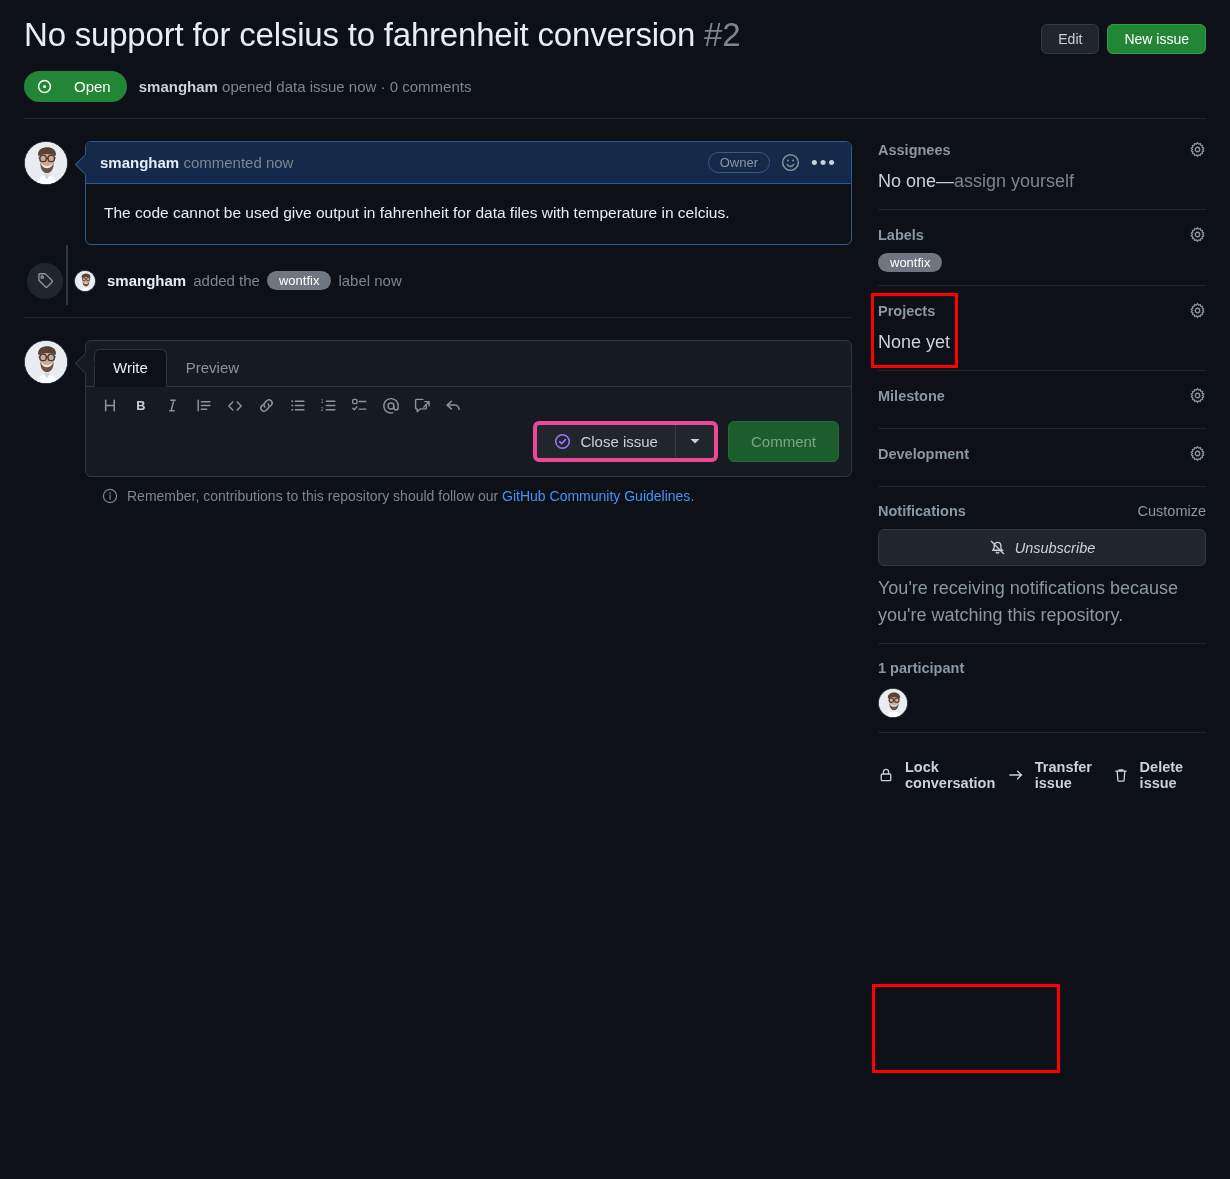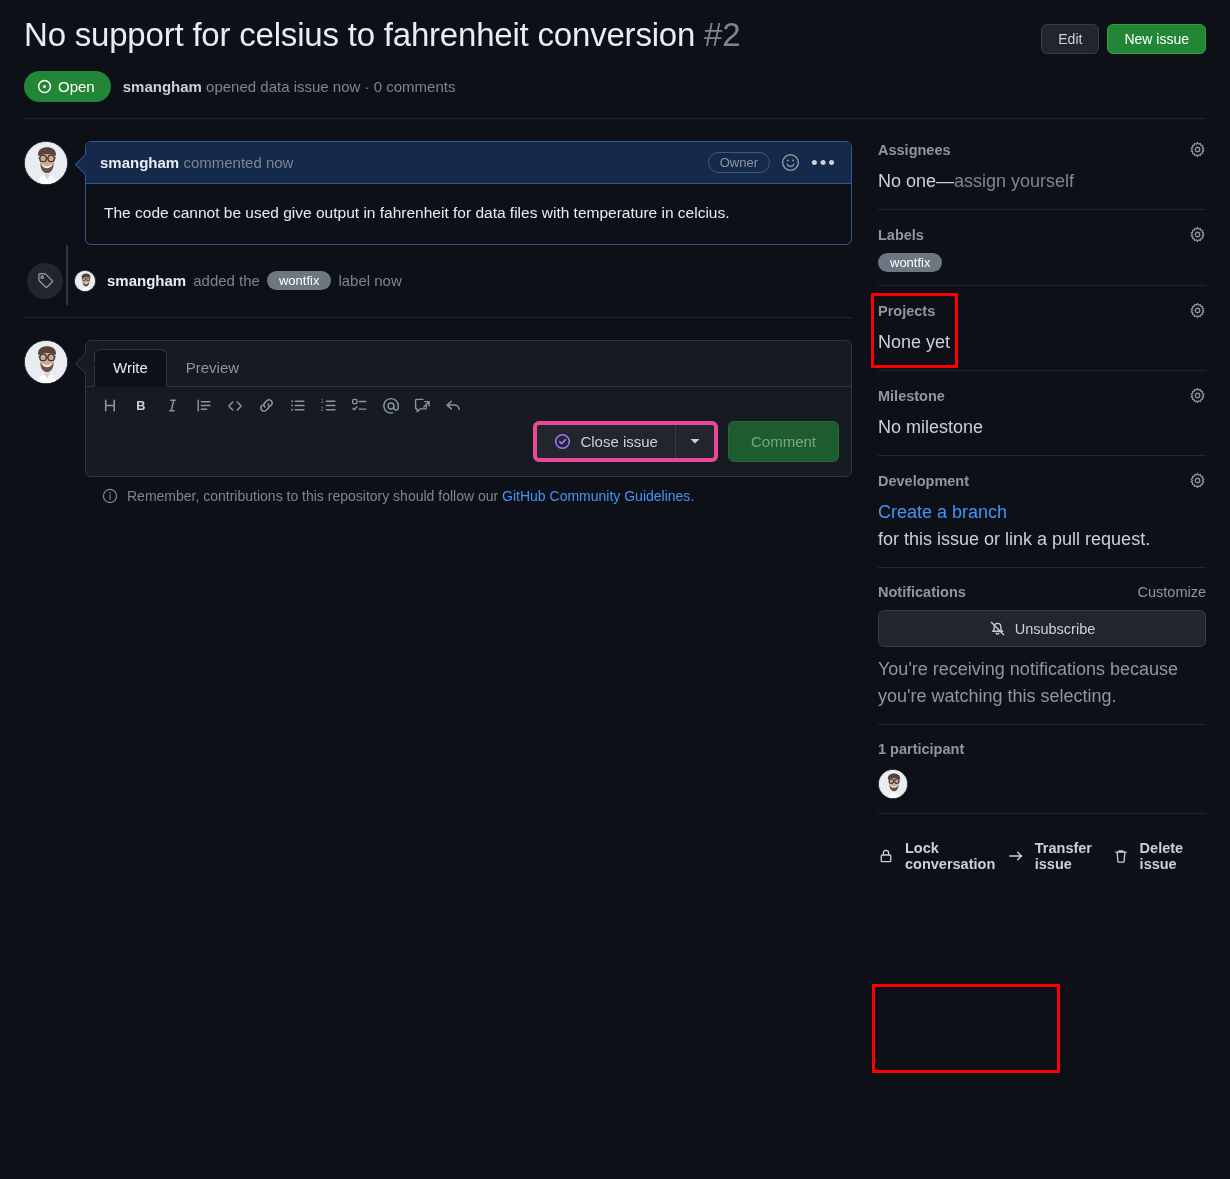--- a/index.html
+++ b/index.html
@@ -28,21 +28,21 @@
     font-size: 14px; border-radius: 6px; padding: 6px 16px;
     cursor: pointer; white-space: nowrap;
   }
   .btn-edit {
     background: #21262d; color: #c9d1d9; border: 1px solid #363b42;
   }
   .btn-new { background: #238636; color: #ffffff; border: 1px solid #2ea043; font-weight: 500; }
 
   .meta-row { display: flex; align-items: center; gap: 12px; margin-top: 16px; }
   .state-badge {
-    display: inline-flex; align-items: center; gap: 6px;
+    display: inline-flex; align-items: center; gap: 22px;
     background: #238636; color: #fff; border-radius: 2em;
     padding: 7px 16px 7px 13px; font-size: 15px; font-weight: 500;
   }
   .meta-text { font-size: 15px; color: #7d8590; }
   .meta-text b { color: #c9d1d9; font-weight: 600; }
   .hdr-divider { border: 0; border-top: 1px solid #21262d; margin: 16px 24px 0 24px; }
 
   
   .body-grid { display: flex; padding: 22px 24px 0 24px; gap: 26px; justify-content: space-between; }
   .col-main { width: 828px; flex: 0 0 828px; }
@@ -171,21 +171,21 @@
   }
   .side-head .gear { color: #8b949e; cursor: pointer; display: inline-flex; }
   .side-val { font-size: 18px; color: #c9d1d9; line-height: 1.5; }
   .side-val a { color: #4493f8; text-decoration: none; }
   .side-link { color: #4493f8; text-decoration: none; }
   .customize { font-size: 14.5px; color: #8b97a4; font-weight: 400; cursor: pointer; }
   .unsub-btn {
     width: 100%; background: #21262d; border: 1px solid #363b42; border-radius: 6px;
     padding: 9px 0; font-size: 14.5px; color: #c9d1d9; cursor: pointer;
     display: flex; align-items: center; justify-content: center; gap: 9px;
-    font-family: "Liberation Sans", sans-serif; margin-bottom: 9px;
+    font-family: "Liberation Sans", sans-serif; margin-bottom: 9px; font-style: italic;
   }
   .participants { display: flex; gap: 6px; margin-top: 12px; }
   .actions-list { display: flex; flex-direction: row; gap: 0; }
   .action-item {
     display: flex; align-items: center; gap: 11px; padding: 10px 0;
     font-size: 14.5px; color: #c9d1d9; cursor: pointer; font-weight: 600;
   }
   .action-item .ico { color: #c9d1d9; display: inline-flex; }
 
   
@@ -491,55 +491,50 @@
       <div class="side-sec">
         <div class="side-head">
           <span>Milestone</span>
           <span class="gear">
             <svg width="17" height="17" viewBox="0 0 16 16" fill="none" stroke="#8b949e" stroke-width="1.25">
               <circle cx="8" cy="8" r="2.1"></circle>
               <path d="M8 1.6l1 1.3 1.6-.5.4 1.6 1.7.2-.3 1.6 1.4.9-1 1.3 1 1.3-1.4.9.3 1.6-1.7.2-.4 1.6-1.6-.5-1 1.3-1-1.3-1.6.5-.4-1.6-1.7-.2.3-1.6-1.4-.9 1-1.3-1-1.3 1.4-.9-.3-1.6 1.7-.2.4-1.6 1.6.5z"></path>
             </svg>
           </span>
         </div>
-        <div class="side-val">No milestone</div>
       </div>
 
       <div class="side-sec">
         <div class="side-head">
           <span>Development</span>
           <span class="gear">
             <svg width="17" height="17" viewBox="0 0 16 16" fill="none" stroke="#8b949e" stroke-width="1.25">
               <circle cx="8" cy="8" r="2.1"></circle>
               <path d="M8 1.6l1 1.3 1.6-.5.4 1.6 1.7.2-.3 1.6 1.4.9-1 1.3 1 1.3-1.4.9.3 1.6-1.7.2-.4 1.6-1.6-.5-1 1.3-1-1.3-1.6.5-.4-1.6-1.7-.2.3-1.6-1.4-.9 1-1.3-1-1.3 1.4-.9-.3-1.6 1.7-.2.4-1.6 1.6.5z"></path>
             </svg>
           </span>
-        </div>
-        <div class="side-val">
-          <a href="#">Create a branch</a><br>
-          <span>for this issue or link a pull request.</span>
         </div>
       </div>
 
       <div class="side-sec">
         <div class="side-head">
           <span>Notifications</span>
           <span class="customize">Customize</span>
         </div>
         <button class="unsub-btn">
           <span>
             <svg width="17" height="17" viewBox="0 0 16 16" fill="none" stroke="#c9d1d9" stroke-width="1.25" stroke-linecap="round">
               <path d="M3.6 10.6h8.8c-.9-.9-1.3-1.7-1.3-3V6.2A3.1 3.1 0 0 0 8 3.1a3.1 3.1 0 0 0-3.1 3.1v1.3c0 1.3-.4 2.1-1.3 3z"></path>
               <path d="M6.8 12.4a1.3 1.3 0 0 0 2.4 0"></path>
               <path d="M2.2 2.2l11.6 11.6"></path>
             </svg>
           </span>
           <span>Unsubscribe</span>
         </button>
-        <div class="side-val" style="color:#8b97a4;">You're receiving notifications because you're watching this selecting.</div>
+        <div class="side-val" style="color:#8b97a4;">You're receiving notifications because you're watching this repository.</div>
       </div>
 
       <div class="side-sec">
         <div class="side-head">
           <span>1 participant</span>
         </div>
         <div class="participants">
           <span class="avatar part">
             <svg width="30" height="30" viewBox="0 0 44 44">
               <rect width="44" height="44" fill="#e9edf1"></rect>

